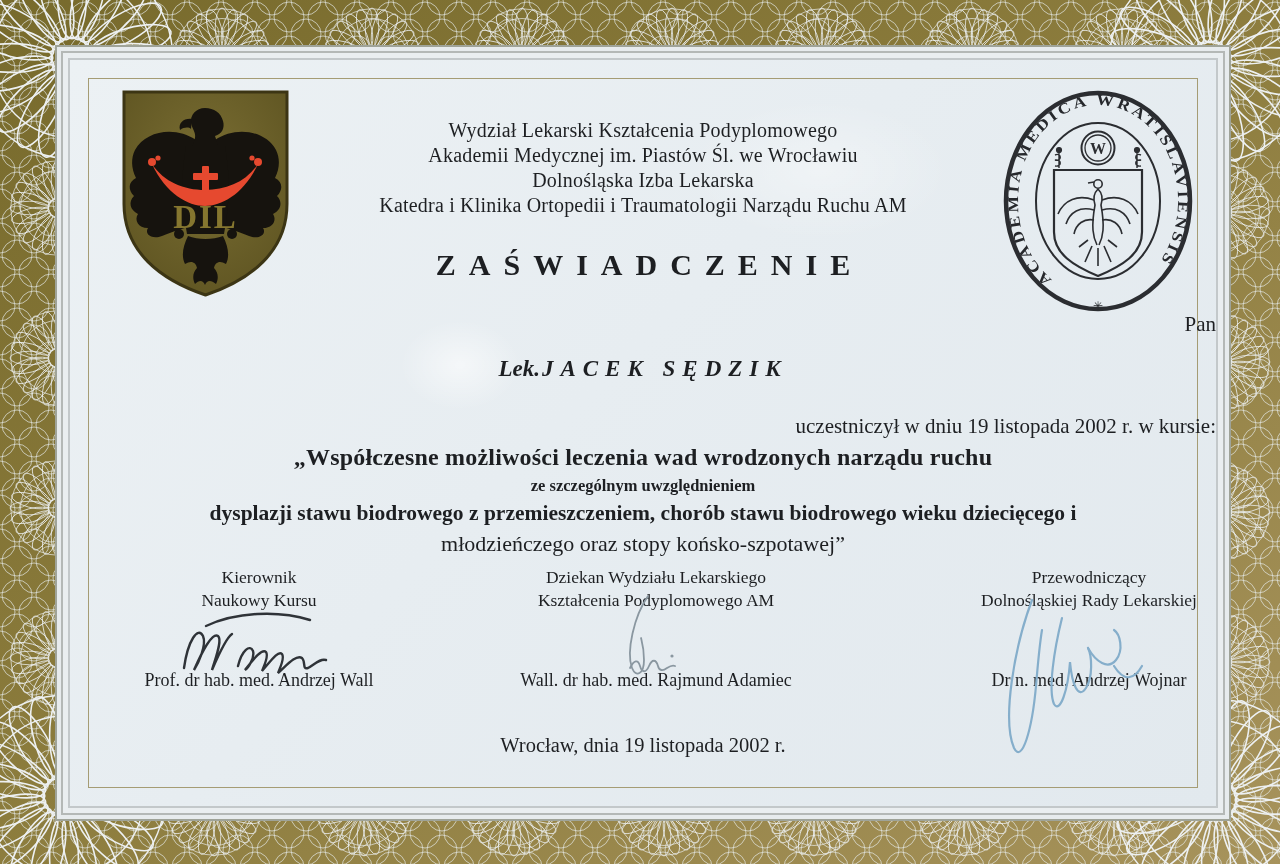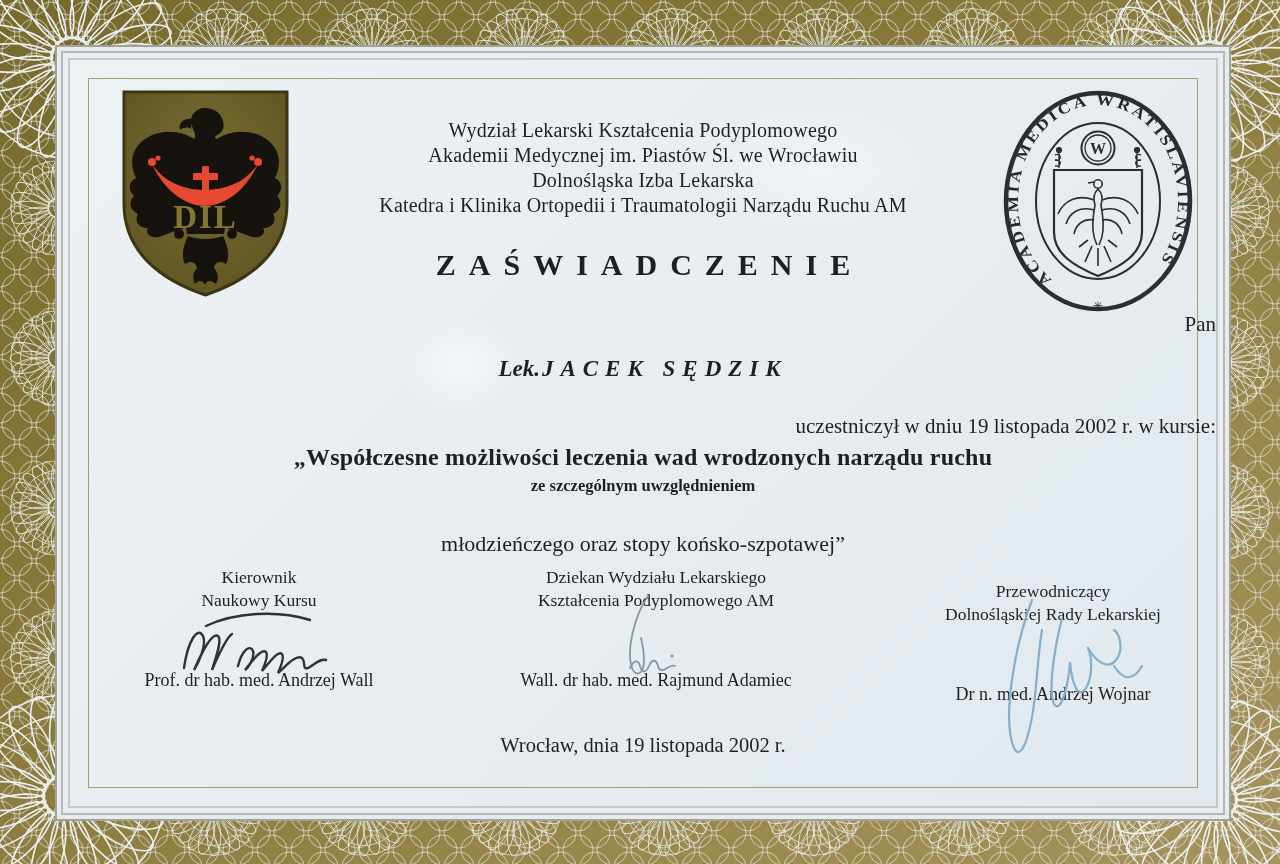--- a/index.html
+++ b/index.html
@@ -29,21 +29,21 @@
   .c-sub{top:416px;font-size:16.5px;font-weight:bold;}
   .c2{top:441px;font-size:21.5px;font-weight:bold;}
   .c3{top:471px;font-size:22px;font-weight:normal;}
   .datel{top:674px;font-size:20.5px;}
 
   .sigcol{position:absolute;top:506px;width:378px;text-align:center;}
   .sigcol .role{font-size:17.5px;line-height:22.5px;}
   .sigcol .sname{position:absolute;top:104px;left:0;right:0;font-size:18px;}
   .col-l{left:0;}
   .col-m{left:397px;}
-  .col-r{left:794px;margin-top:14px;}
+  .col-r{left:830px;}
   .signature{position:absolute;pointer-events:none;}
   .sig-wall{left:108px;top:548px;}
   .sig-adamiec{left:516px;top:534px;}
   .sig-wojnar{left:916px;top:530px;}
 
   .crest-svg{position:absolute;left:48px;top:26px;}
   .seal-svg{position:absolute;left:928px;top:26px;}
 </style>
 </head>
 <body>
@@ -204,20 +204,21 @@
     <div class="abs title">ZAŚWIADCZENIE</div>
     <div class="abs salut">Pan</div>
 
     <div class="abs recip">
       <span>Lek.</span><span class="caps">JACEK SĘDZIK</span>
     </div>
 
     <div class="abs intro">uczestniczył w dniu 19 listopada 2002 r. w kursie:</div>
     <div class="abs c1">„Współczesne możliwości leczenia wad wrodzonych narządu ruchu</div>
     <div class="abs c-sub">ze szczególnym uwzględnieniem</div>
+    <div class="abs c2">dysplazji stawu biodrowego z przemieszczeniem, chorób stawu biodrowego wieku dziecięcego i</div>
     <div class="abs c3">młodzieńczego oraz stopy końsko-szpotawej”</div>
 
     <div class="sigcol col-l">
       <div class="role">Kierownik</div>
       <div class="role">Naukowy Kursu</div>
       <div class="sname">Prof. dr hab. med. Andrzej Wall</div>
     </div>
     <div class="sigcol col-m">
       <div class="role">Dziekan Wydziału Lekarskiego</div>
       <div class="role">Kształcenia Podyplomowego AM</div>

